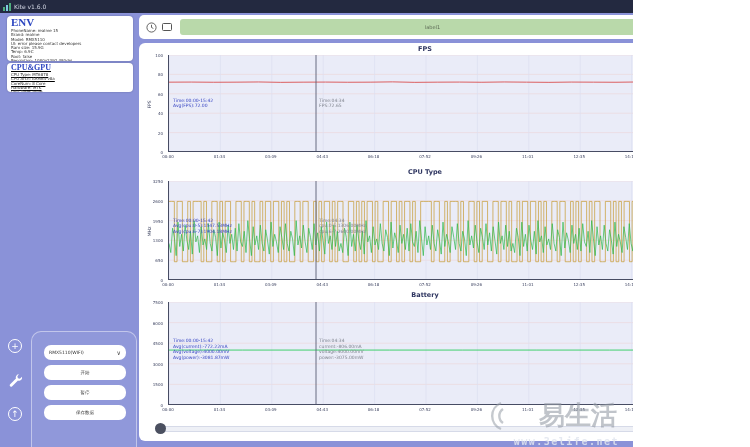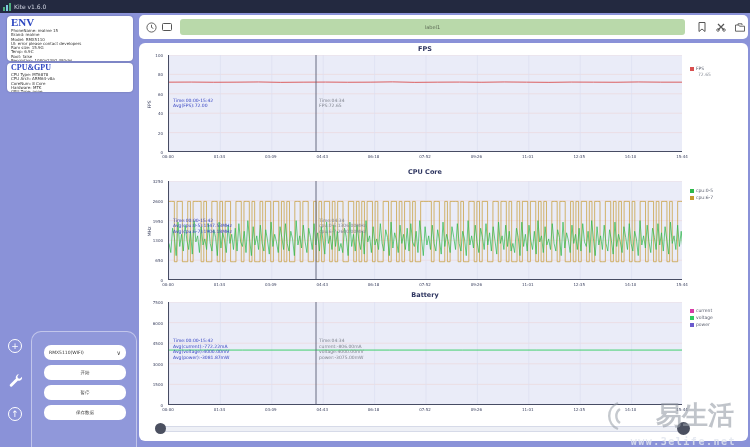--- a/index.html
+++ b/index.html
@@ -1,27 +1,27 @@
 <!DOCTYPE html>
 <html><head>
 <meta charset="utf-8">
 <style>
   * { margin:0; padding:0; box-sizing:border-box; }
   html,body { width:750px; height:447px; overflow:hidden; }
   body { font-family:"DejaVu Sans", sans-serif; }
-  #stage { position:relative; width:750px; height:447px; background:#8a92d8; overflow:hidden; }
+  #stage { position:relative; width:633px; height:447px; background:#8a92d8; overflow:hidden; }
 
   
   #titlebar { position:absolute; left:0; top:0; width:750px; height:13px; background:#232940; display:flex; align-items:center; padding-left:3px; gap:3px; }
   #titlebar .ttl { color:#d3d7e4; font-size:6px; }
 
   
   .card { position:absolute; background:#fff; border-radius:4px; box-shadow:0 0 2px rgba(0,0,0,.25); overflow:hidden; }
   #env-card { left:7px; top:16px; width:126px; height:45px; }
-  #cpu-card { left:7px; top:63px; width:126px; height:29px; }
+  #cpu-card { left:7px; top:63px; width:126px; height:29px;text-decoration:underline; }
   .card-title { font-family:"Liberation Serif", serif; font-weight:bold; color:#2c46c0; padding:1px 0 0 4px; }
   #env-card .card-title { font-size:11px; line-height:11px; }
   #cpu-card .card-title { font-size:8px; line-height:8px; }
   .card-lines { padding:1px 0 0 4px; }
   .tline { font-size:4px; line-height:4.3px; color:#333; white-space:nowrap; }
 
   
   .rail-btn { position:absolute; left:6px; width:18px; height:18px; color:#fff; display:flex; align-items:center; justify-content:center; }
   .circ { width:14px; height:14px; border:1.2px solid #fff; border-radius:50%; display:flex; align-items:center; justify-content:center; font-size:9px; line-height:9px; color:#fff; }
 
@@ -221,21 +221,21 @@
     <div class="legend">
         <div class="lgrow">
           <span class="sw" style="background: rgb(217, 79, 79);"></span>
           <span>FPS</span>
         </div>
         <div class="lgsub">72.65</div>
       </div>
   </div>
 
   <div class="chart" id="chart1">
-    <div class="chart-title">CPU Core</div>
+    <div class="chart-title">CPU Type</div>
     <div class="ylab">MHz</div>
     <div class="yticks">
         <div class="ytick" style="top: 0px;">3250</div>
         <div class="ytick" style="top: 19.8px;">2600</div>
         <div class="ytick" style="top: 39.6px;">1950</div>
         <div class="ytick" style="top: 59.4px;">1300</div>
         <div class="ytick" style="top: 79.2px;">650</div>
         <div class="ytick" style="top: 99px;">0</div>
       </div>
     <div class="plot"><svg width="514" height="99">

